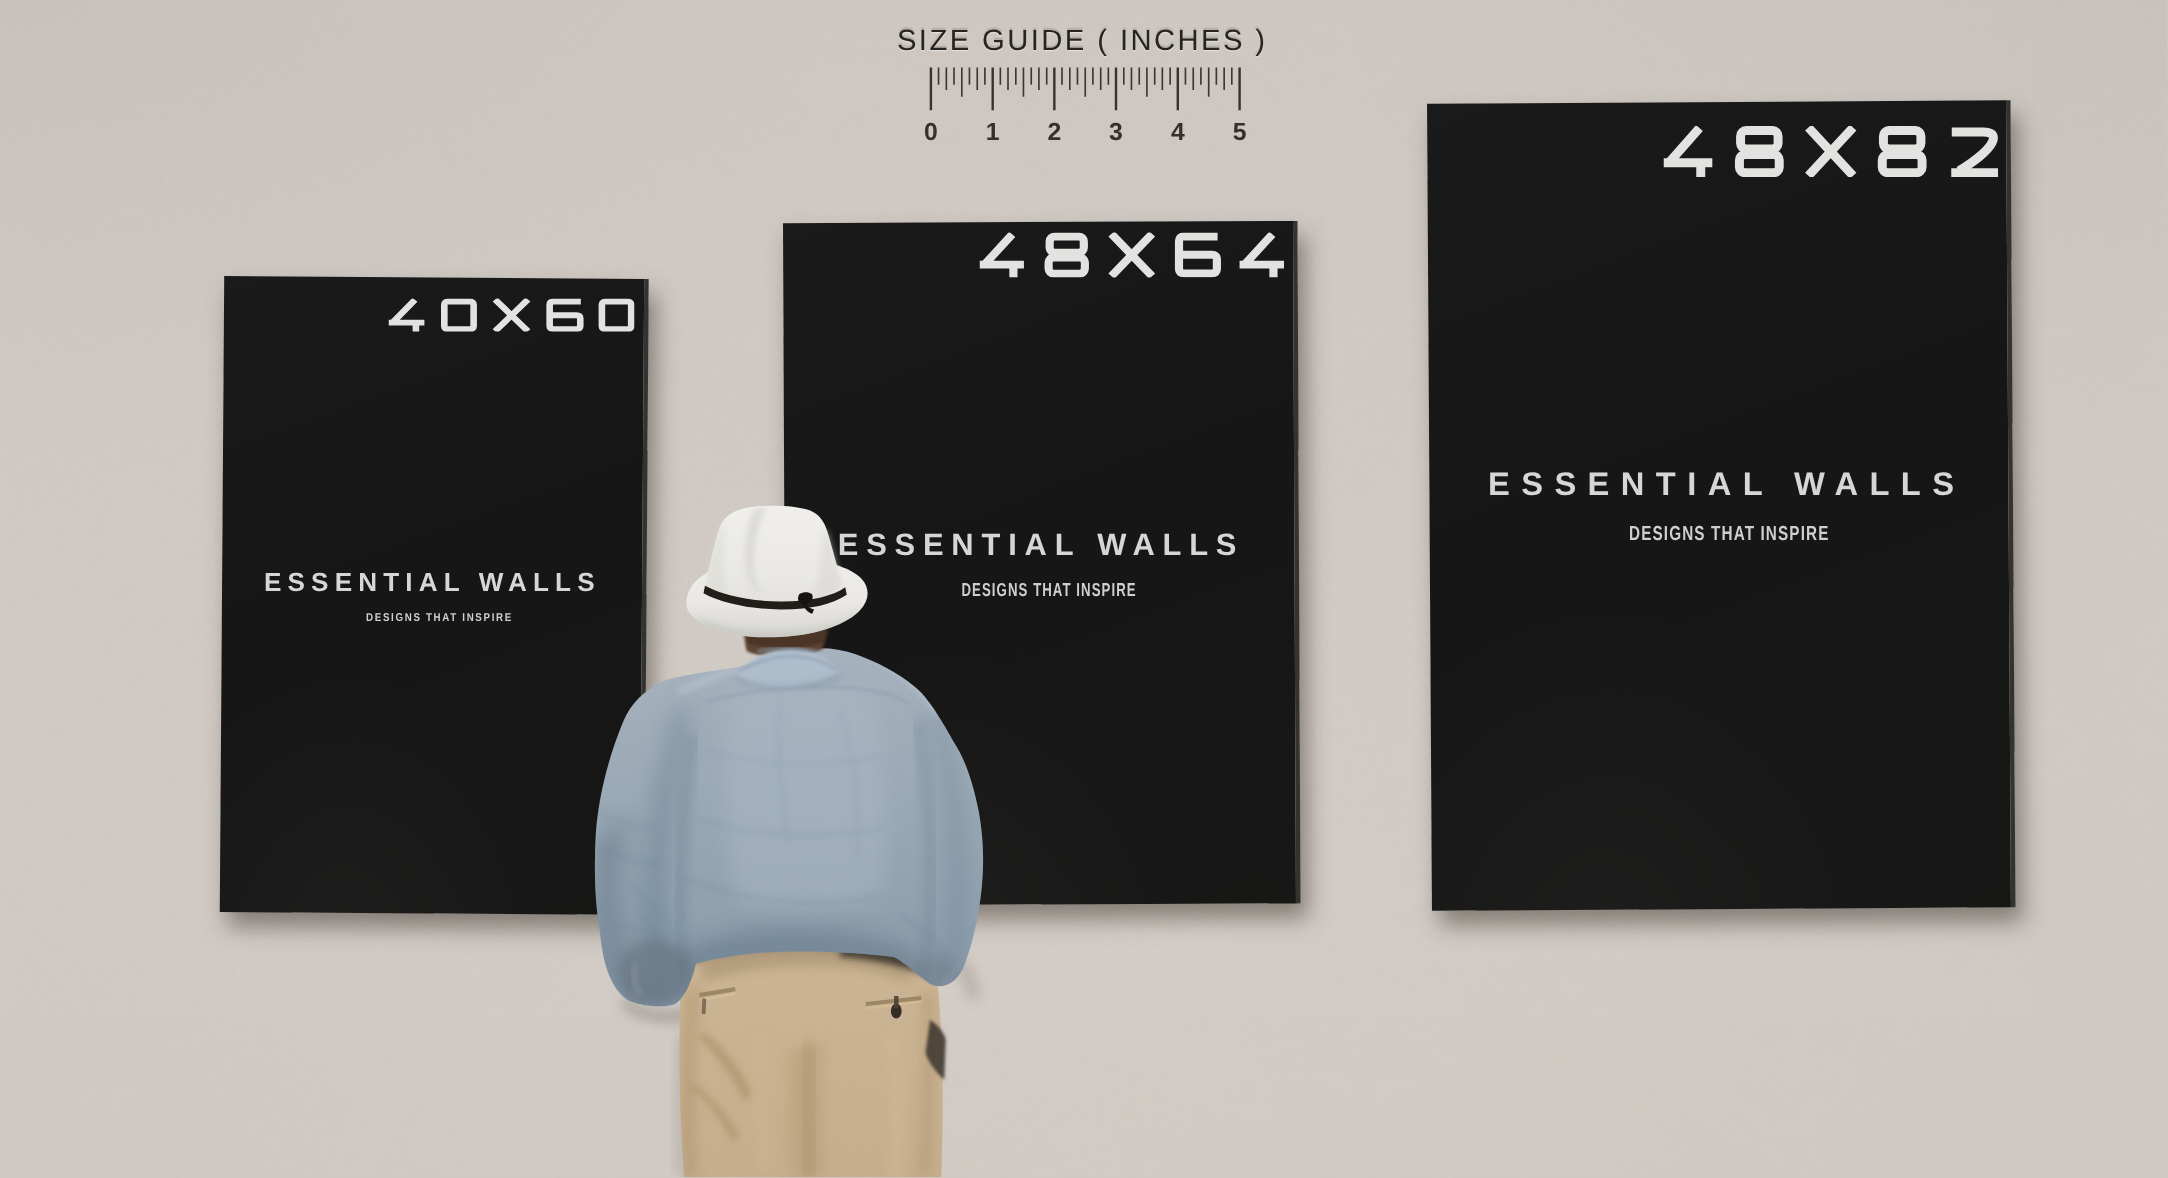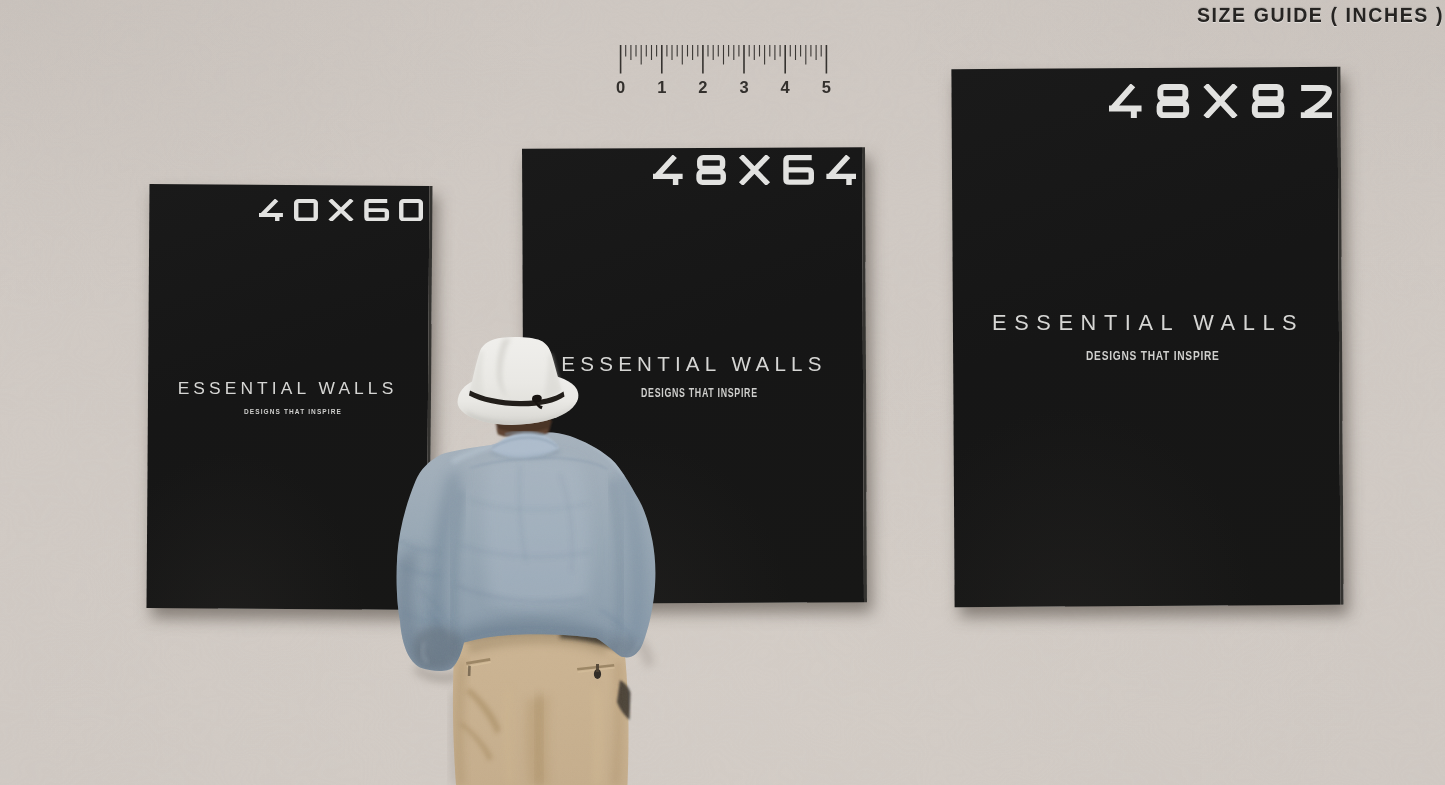--- a/index.html
+++ b/index.html
@@ -2,21 +2,21 @@
 <html><head>
 <meta charset="utf-8">
 <style>
   html,body{margin:0;padding:0;}
   body{width:1445px;height:785px;overflow:hidden;position:relative;
        font-family:"Liberation Sans", sans-serif;
        background:#cfc9c3;}
   .abs{position:absolute;}
   .poster{position:absolute;background:radial-gradient(ellipse 70% 60% at 30% 105%, rgba(44,42,40,.35), rgba(44,42,40,0) 70%),linear-gradient(160deg,#1a1a1a 0%,#161616 45%,#171716 100%);
           box-shadow:5px 10px 15px rgba(62,53,46,.5);border-right:3px solid #343330;box-sizing:border-box;}
-  .ew{position:absolute;color:#d6d6d4;font-weight:normal;white-space:nowrap;opacity:0.999;filter:blur(0.3px);}
+  .ew{position:absolute;color:#d6d6d4;font-weight:bold;white-space:nowrap;opacity:0.999;filter:blur(0.3px);}
   .dti{position:absolute;color:#cfcfcd;font-weight:bold;white-space:nowrap;opacity:0.999;filter:blur(0.25px);}
 </style>
 </head>
 <body>
 
 <div class="abs" id="wallshade" style="left:0;top:0;width:1445px;height:785px;
   background:
     radial-gradient(ellipse 950px 520px at 48% 88%, rgba(222,215,207,.28), rgba(222,215,207,0) 72%),
     radial-gradient(ellipse 800px 450px at 0% 0%, rgba(150,142,136,.10), rgba(150,142,136,0) 70%),
     radial-gradient(ellipse 800px 450px at 100% 0%, rgba(150,142,136,.08), rgba(150,142,136,0) 70%),
@@ -95,21 +95,21 @@
     <use href="#g8" x="139"></use>
     <use href="#gX" x="278"></use>
     <use href="#g8" x="417"></use>
     <use href="#g2" x="556"></use>
 </svg>
 
 <div class="ew" id="ew3" style="left:992px;top:310.2px;width:308px;font-size:21.8px;letter-spacing:7.6px;text-align:center;">ESSENTIAL WALLS</div>
 
 <div class="dti" id="dti3" style="left:1085.5px;top:348.2px;font-size:13.5px;letter-spacing:1.0px;transform:scaleX(0.754);transform-origin:left center;">DESIGNS THAT INSPIRE</div>
 
-<div class="abs" id="sg" style="opacity:0.999;left:0;top:4px;width:1445px;text-align:right;font-size:19.5px;font-weight:bold;letter-spacing:1.6px;color:#262422;text-shadow:0 1px 1px rgba(255,255,255,.5), 0 -1px 1px rgba(0,0,0,.15);"><span style="display:inline-block;transform:translateX(-1px)">SIZE&nbsp;GUIDE&nbsp;(&nbsp;INCHES&nbsp;)</span></div>
+<div class="abs" id="sg" style="opacity:0.999;left:0;top:16px;width:1445px;text-align:center;font-size:19.5px;font-weight:normal;letter-spacing:1.6px;color:#262422;text-shadow:0 1px 1px rgba(255,255,255,.5), 0 -1px 1px rgba(0,0,0,.15);"><span style="display:inline-block;transform:translateX(-1px)">SIZE&nbsp;GUIDE&nbsp;(&nbsp;INCHES&nbsp;)</span></div>
 
 <svg class="abs" style="left:0;top:0" width="1445" height="110">
   <g id="ticks">
 <line x1="620.6" y1="45" x2="620.6" y2="73.5" stroke="#35322f" stroke-width="1.6"></line>
 <line x1="625.7" y1="45" x2="625.7" y2="56.5" stroke="#3a3734" stroke-width="1.1"></line>
 <line x1="630.9" y1="45" x2="630.9" y2="60.0" stroke="#3a3734" stroke-width="1.1"></line>
 <line x1="636.0" y1="45" x2="636.0" y2="56.5" stroke="#3a3734" stroke-width="1.1"></line>
 <line x1="641.2" y1="45" x2="641.2" y2="64.5" stroke="#3a3734" stroke-width="1.1"></line>
 <line x1="646.3" y1="45" x2="646.3" y2="56.5" stroke="#3a3734" stroke-width="1.1"></line>
 <line x1="651.5" y1="45" x2="651.5" y2="60.0" stroke="#3a3734" stroke-width="1.1"></line>

